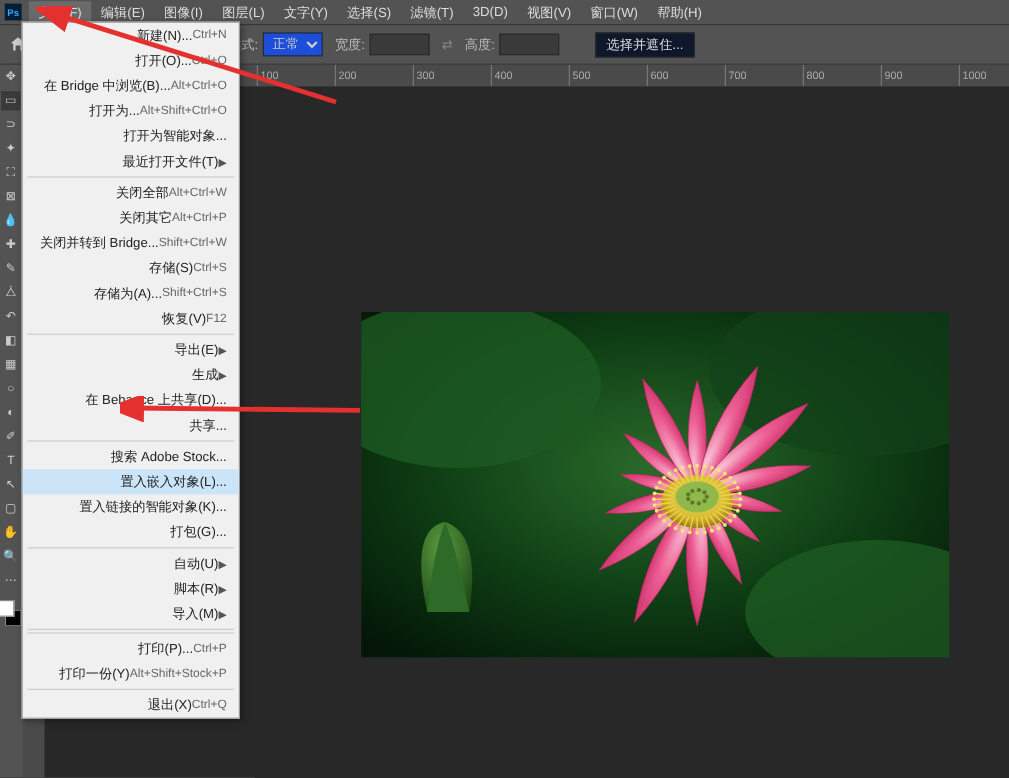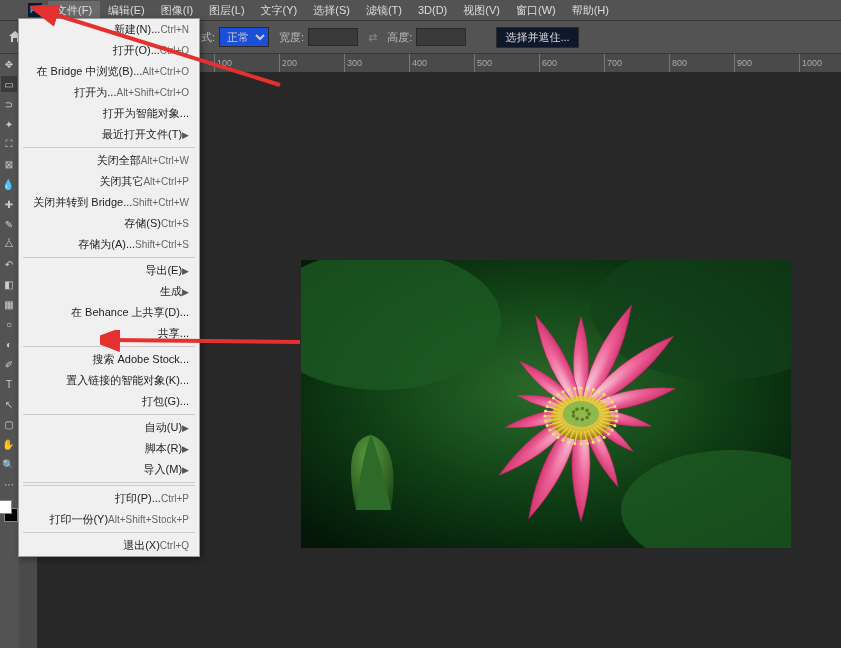--- a/index.html
+++ b/index.html
@@ -1,19 +1,19 @@
 <!DOCTYPE html>
 <html><head>
 <meta charset="utf-8">
 <style>
 * { margin: 0; padding: 0; box-sizing: border-box; font-family: "Microsoft YaHei", sans-serif; }
 body { background: #535353; width: 841px; height: 648px; overflow: hidden; position: relative; }
 
 .menubar { background: #535353; height: 20px; display: flex; align-items: center; padding: 0 4px; color: #ddd; font-size: 11px; }
-.menubar .ps-icon { width: 14px; height: 14px; background: #001e36; color: #31a8ff; display: inline-flex; align-items: center; justify-content: center; font-size: 8px; font-weight: bold; margin-right: 6px; margin-left: 24px; }
+.menubar .ps-icon { width: 14px; height: 14px; background: #001e36; color: #31a8ff; display: inline-flex; align-items: center; justify-content: center; font-size: 8px; font-weight: bold; margin-right: 6px; }
 .menubar .menu-item { padding: 2px 8px; cursor: pointer; }
 .menubar .menu-item.active { background: #6a6a6a; }
 
 .optionsbar { background: #535353; height: 34px; border-top: 1px solid #383838; border-bottom: 1px solid #383838; display: flex; align-items: center; color: #bbb; font-size: 11px; padding: 0 6px; gap: 10px; }
 .home-icon { width: 18px; height: 18px; display: flex; align-items: center; justify-content: center; }
 .opt-field { display: flex; align-items: center; gap: 4px; }
 .opt-input { background: #3a3a3a; border: 1px solid #2a2a2a; color: #ccc; width: 50px; height: 18px; font-size: 11px; padding: 0 3px; }
 .opt-select { background: #1d4ed8; border: 1px solid #2a2a2a; color: #ccc; height: 20px; font-size: 11px; padding: 0 3px; }
 .opt-btn { background: #0f172a; border: 1px solid #2a2a2a; color: #888; padding: 2px 8px; font-size: 11px; }
 .swap-icon { color: #888; }
@@ -313,38 +313,45 @@
       <span class="shortcut">Shift+Ctrl+W</span>
     </div>
     <div class="mi">
       <span>存储(S)</span>
       <span class="shortcut">Ctrl+S</span>
     </div>
     <div class="mi">
       <span>存储为(A)...</span>
       <span class="shortcut">Shift+Ctrl+S</span>
     </div>
+    <div class="mi">
+      <span>恢复(V)</span>
+      <span class="shortcut">F12</span>
+    </div>
     <div class="sep"></div>
     <div class="mi">
       <span>导出(E)</span>
       <span class="arrow">▶</span>
     </div>
     <div class="mi">
       <span>生成</span>
       <span class="arrow">▶</span>
     </div>
     <div class="mi">
       <span>在 Behance 上共享(D)...</span>
     </div>
     <div class="mi">
       <span>共享...</span>
     </div>
     <div class="sep"></div>
     <div class="mi">
       <span>搜索 Adobe Stock...</span>
+    </div>
+    <div class="mi highlight">
+      <span>置入嵌入对象(L)...</span>
     </div>
     <div class="mi">
       <span>置入链接的智能对象(K)...</span>
     </div>
     <div class="mi">
       <span>打包(G)...</span>
     </div>
     <div class="sep"></div>
     <div class="mi">
       <span>自动(U)</span>

